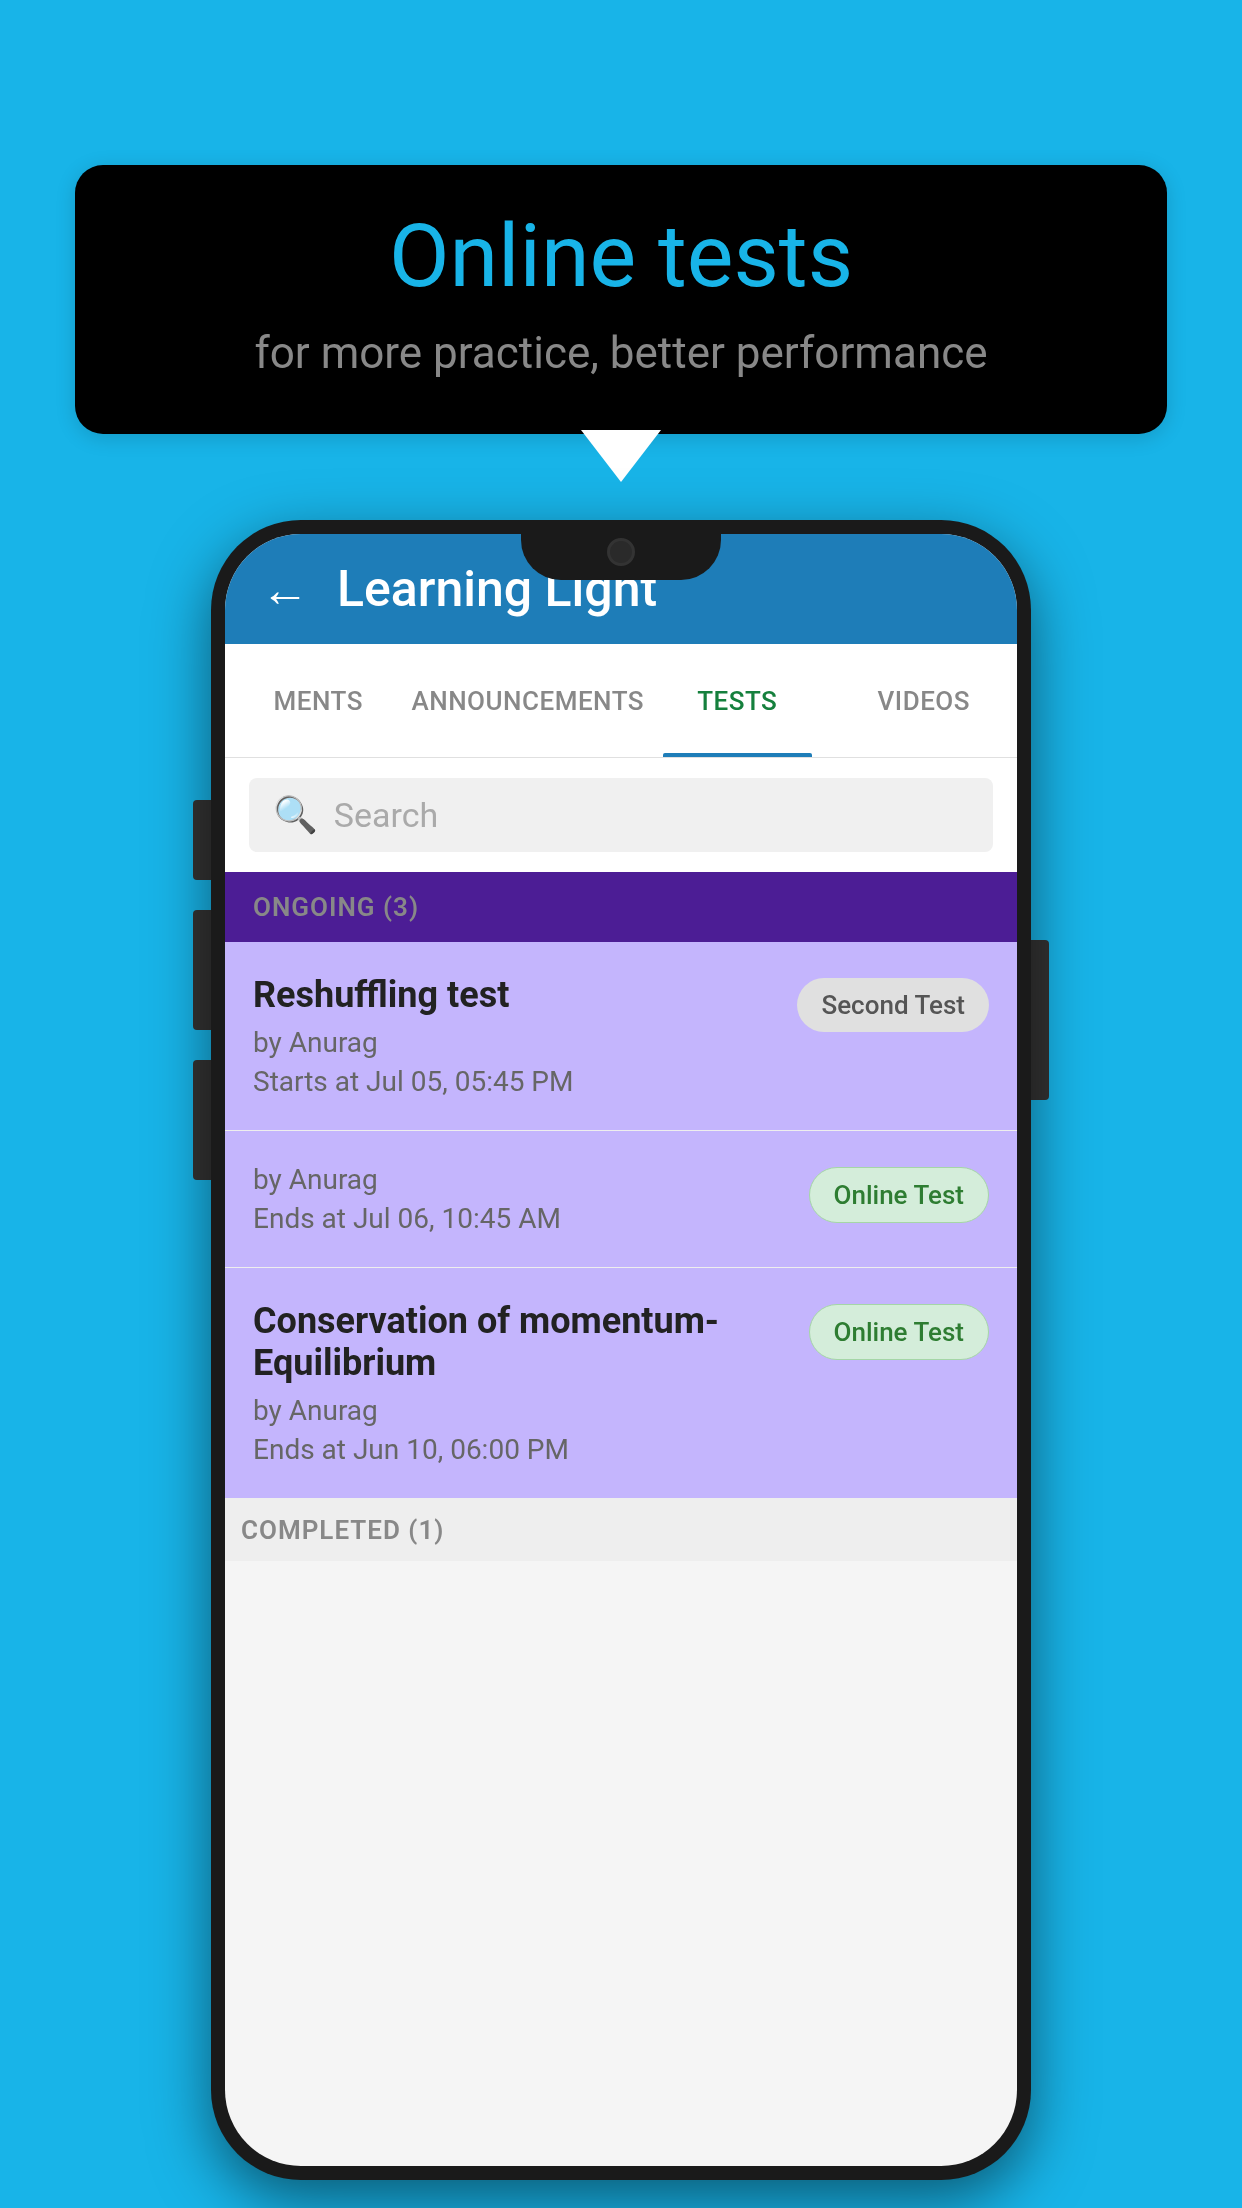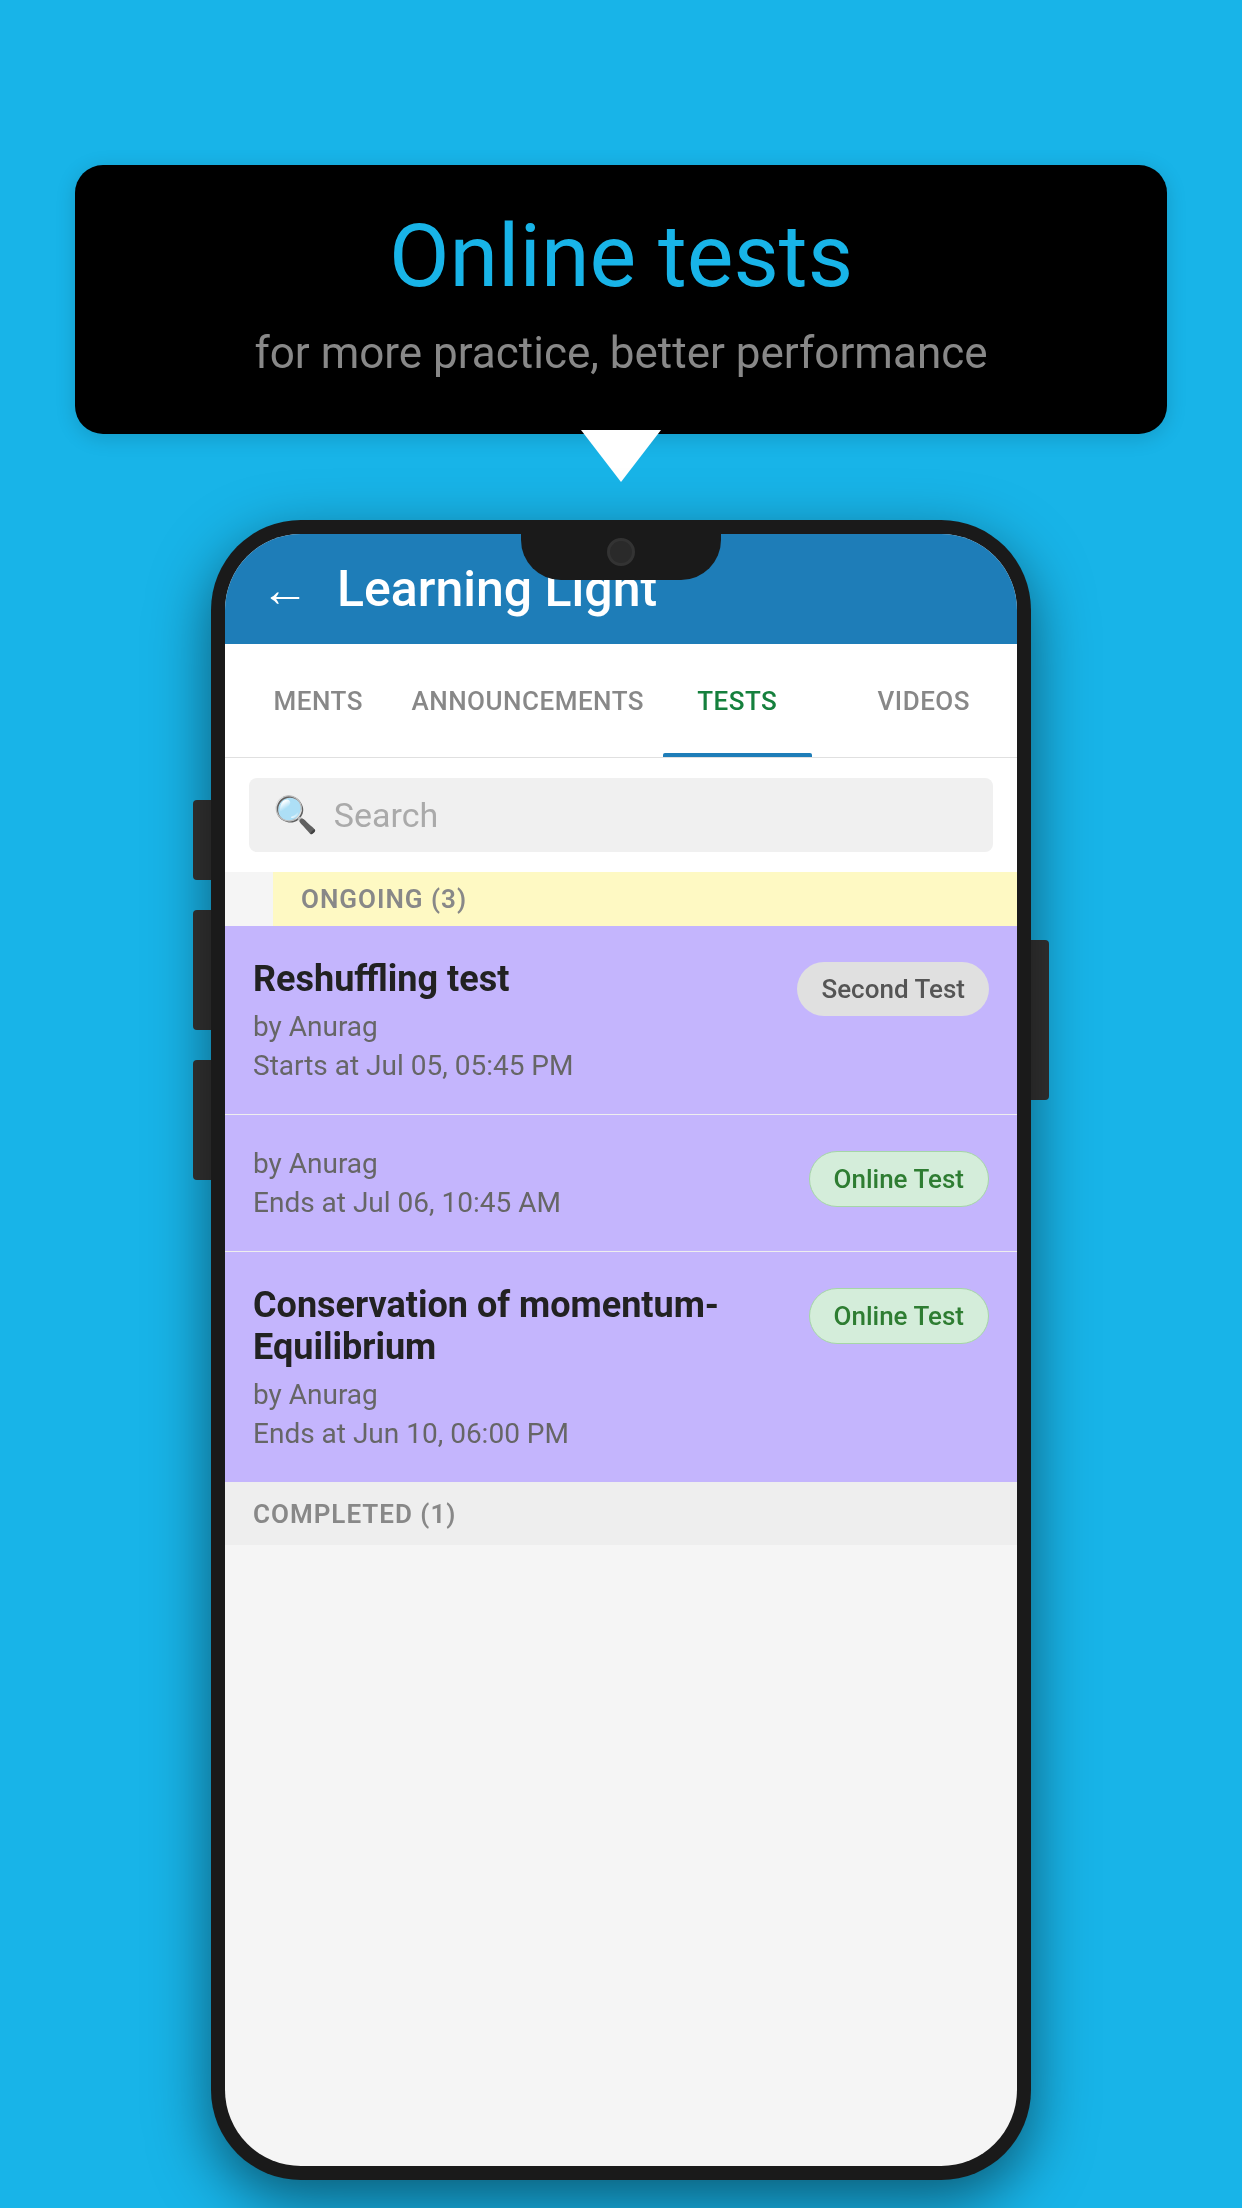--- a/index.html
+++ b/index.html
@@ -251,23 +251,22 @@
       font-size: 36px;
     }
 
     .search-placeholder {
       color: #aaa;
       font-size: 34px;
     }
 
     
     .section-header {
-      background: #fef9c3;
-      padding: 12px 28px;
-      margin-left: 48px;
+      background: #4c1d95;
+      padding: 20px 28px;
     }
 
     .section-title {
       color: #888;
       font-size: 26px;
       font-weight: 600;
       letter-spacing: 1px;
     }
 
     
@@ -323,21 +322,21 @@
 
     .badge-online {
       background: #d4edda;
       color: #2e7d32;
       border: 1px solid #a5d6a7;
     }
 
     
     .completed-header {
       background: #eeeeee;
-      padding: 16px 28px;
+      padding: 16px 16px;
     }
 
     .screen-inner {
       position: absolute;
       top: 0;
       left: 0;
       right: 0;
       bottom: 0;
       overflow: hidden;
     }

